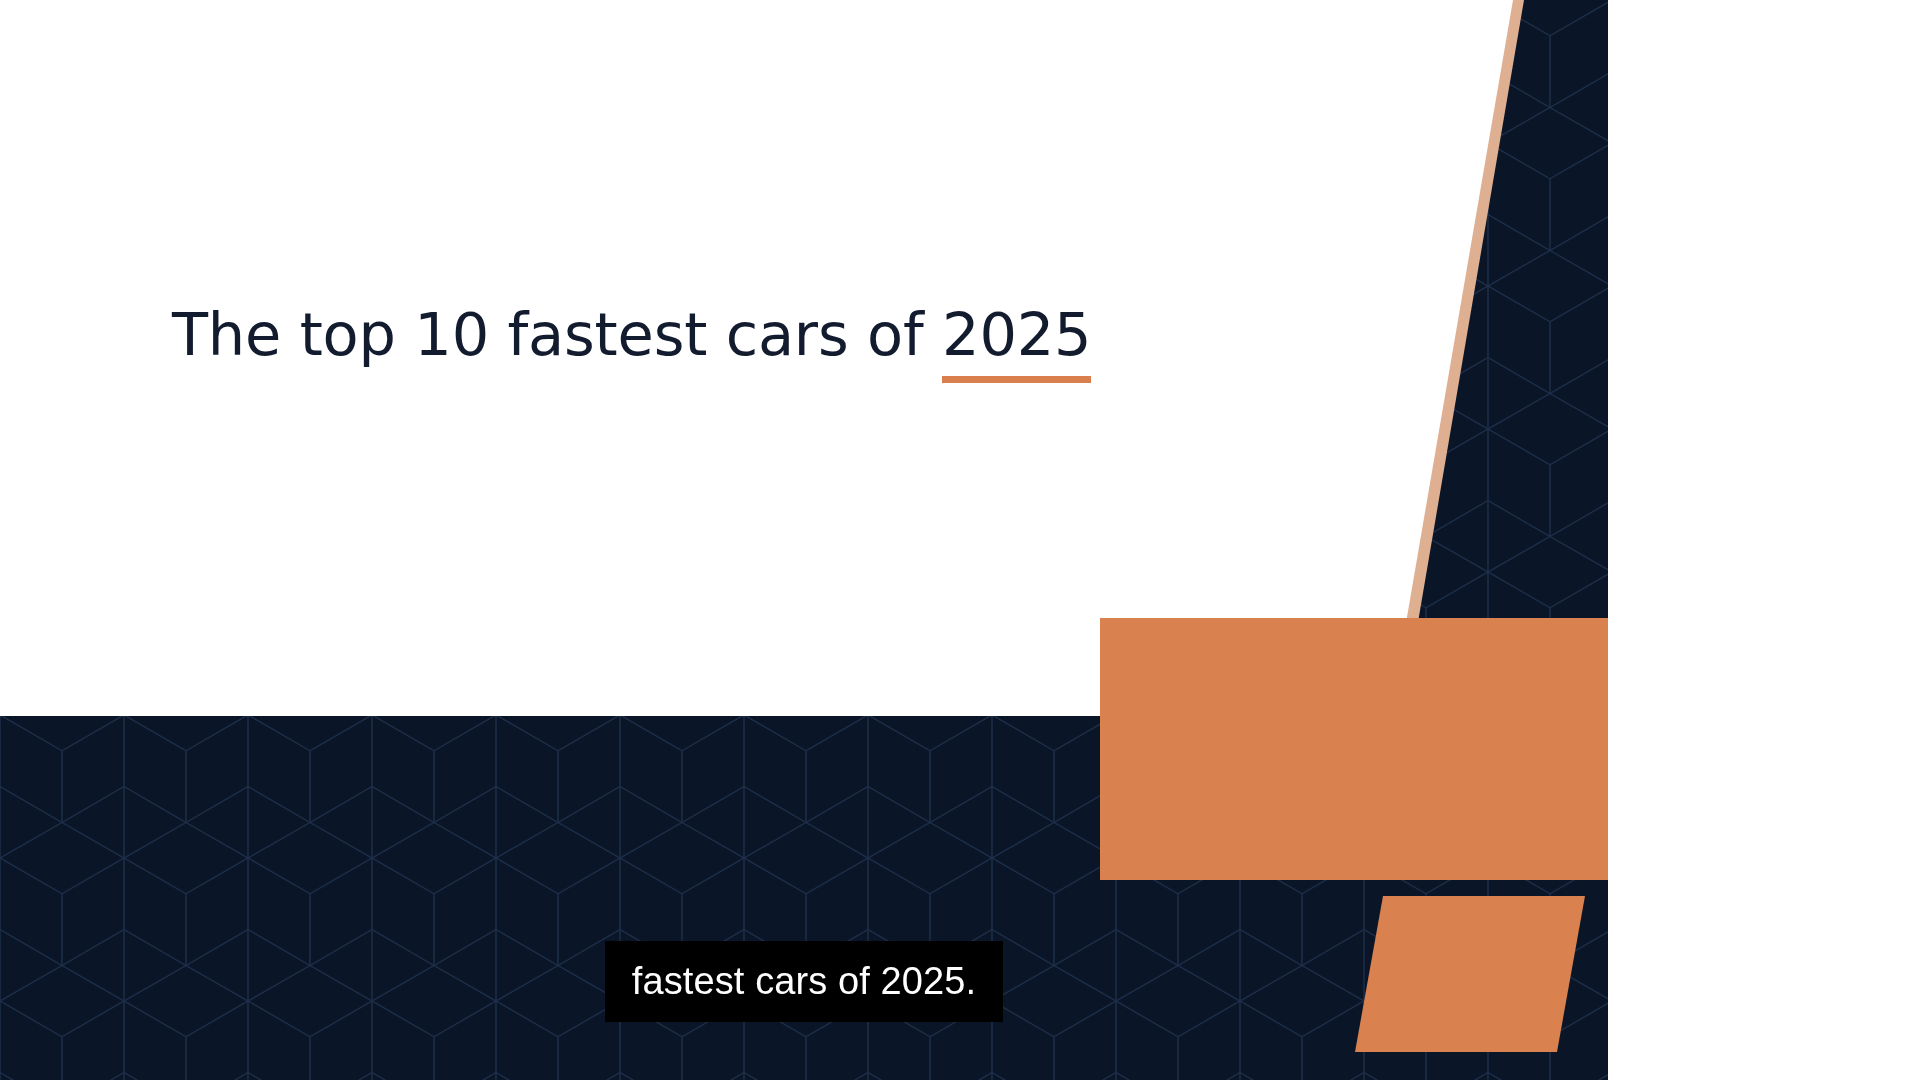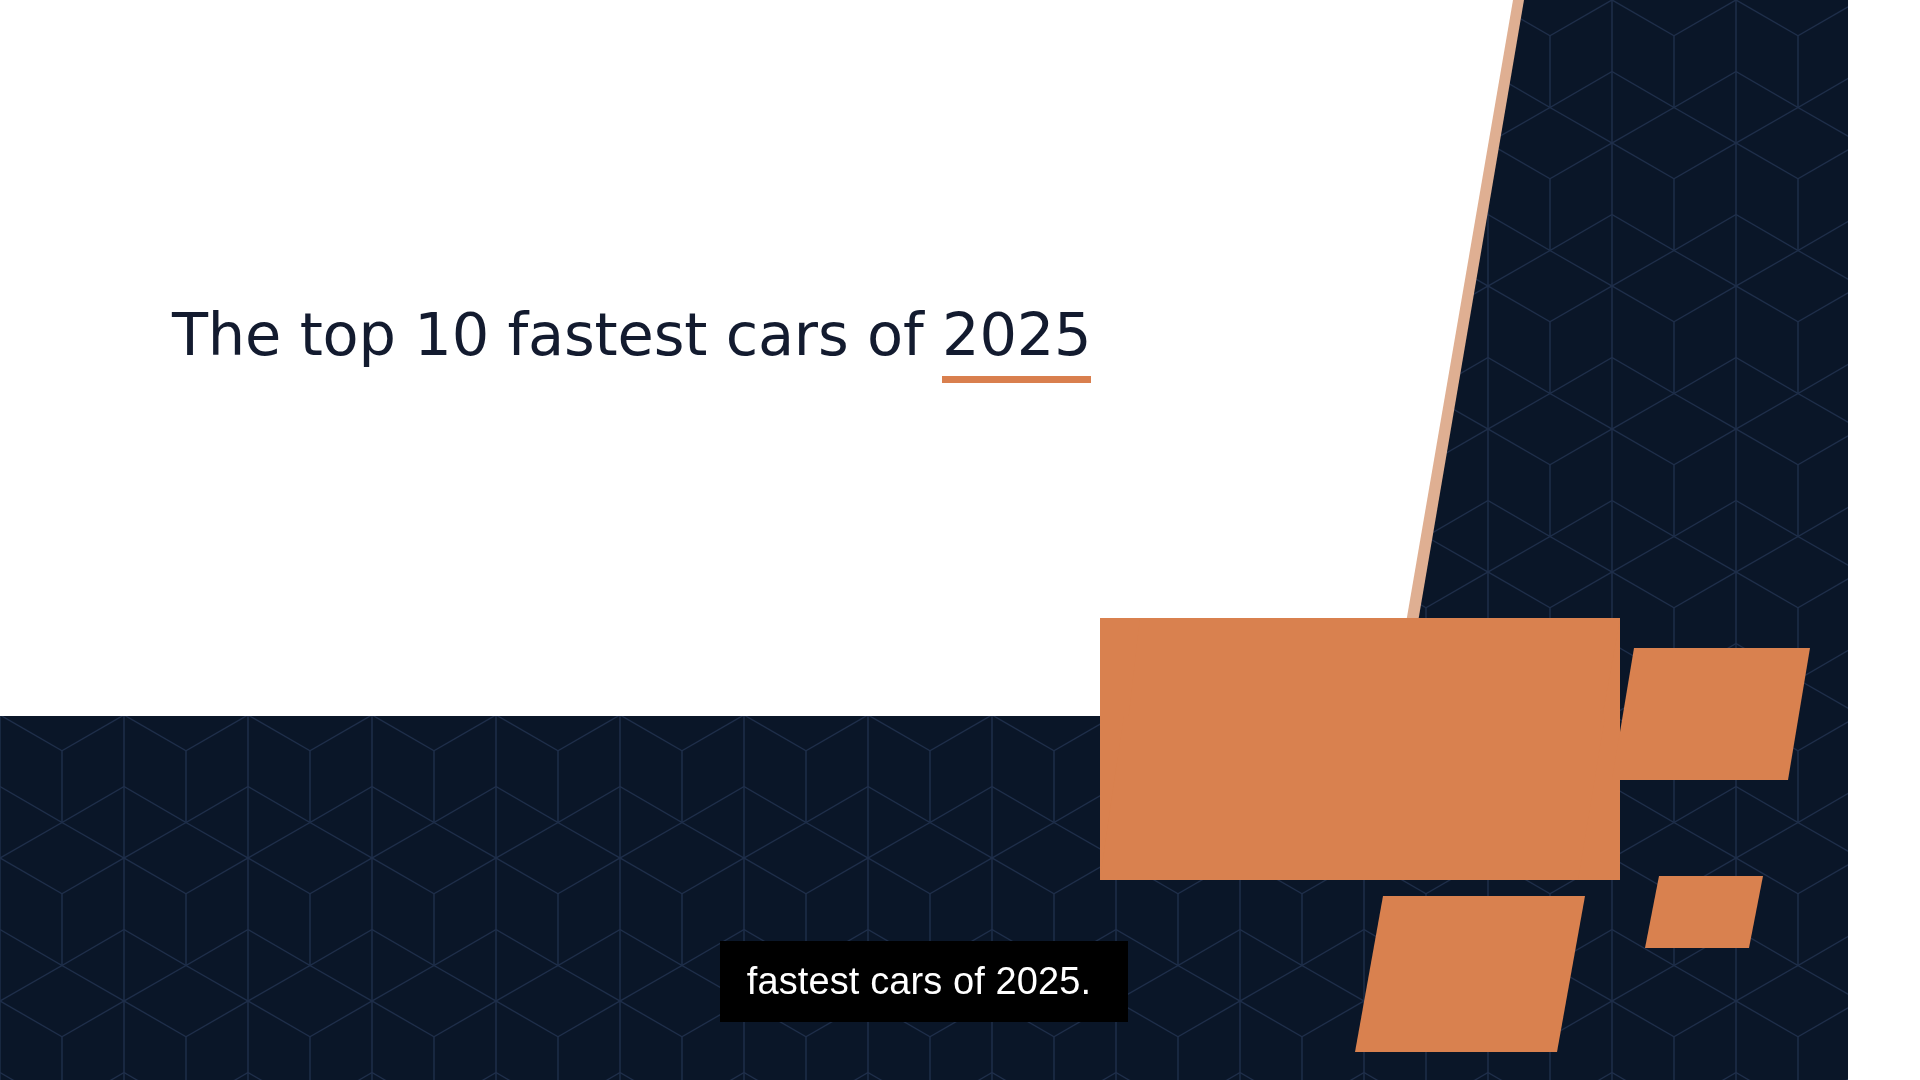--- a/index.html
+++ b/index.html
@@ -7,21 +7,21 @@
     margin: 0;
     padding: 0;
     background: #ffffff;
   }
   body {
     font-family: "Liberation Sans", sans-serif;
   }
 
   #stage {
     position: relative;
-    width: 1848px;
+    width: 1608px;
     height: 1080px;
     overflow: hidden;
     background: #0A1628;
   }
 
   
   .backdrop {
     position: absolute;
     inset: 0;
     background-color: #0A1628;
@@ -130,21 +130,21 @@
     display: flex;
     justify-content: center;
     pointer-events: none;
   }
   .caption {
     background: #000000;
     color: #ffffff;
     font-family: "Liberation Sans", sans-serif;
     font-size: 38px;
     line-height: 1;
-    padding: 21px 37px 22px 27px;
+    padding: 21px 27px 22px 27px;
     white-space: nowrap;
     letter-spacing: 0.1px;
   }
 </style>
 </head>
 <body>
 
 <div id="stage">
 
   <div class="backdrop">

